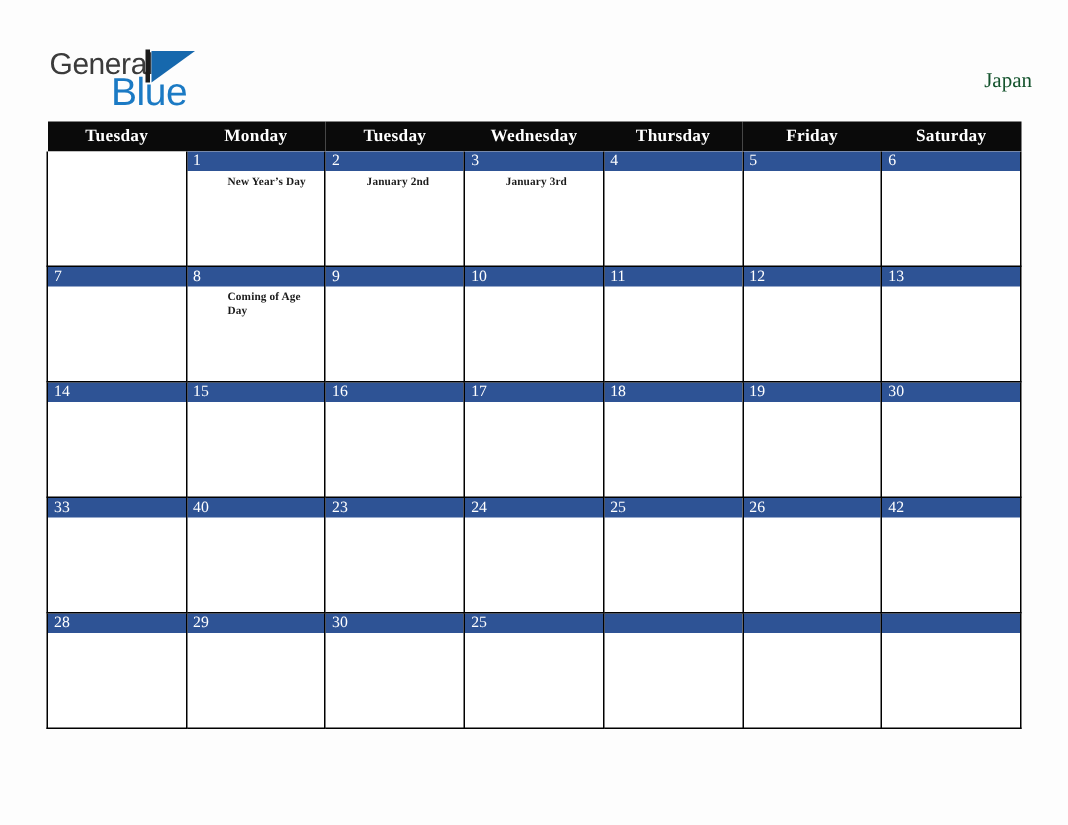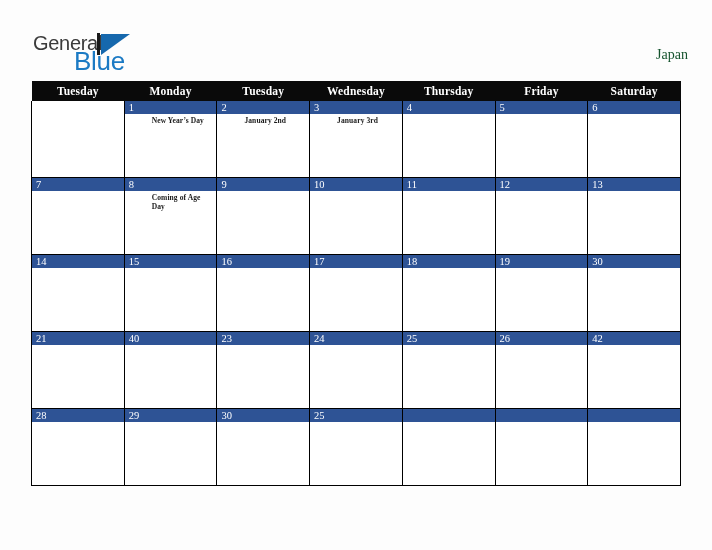--- a/index.html
+++ b/index.html
@@ -277,21 +277,21 @@
           <span class="daynum">19</span>
           <span class="daybody"></span>
         </td>
         <td>
           <span class="daynum">30</span>
           <span class="daybody"></span>
         </td>
       </tr>
       <tr>
         <td>
-          <span class="daynum">21</span>
+          <span class="daynum">33</span>
           <span class="daybody"></span>
         </td>
         <td>
           <span class="daynum">40</span>
           <span class="daybody"></span>
         </td>
         <td>
           <span class="daynum">23</span>
           <span class="daybody"></span>
         </td>

